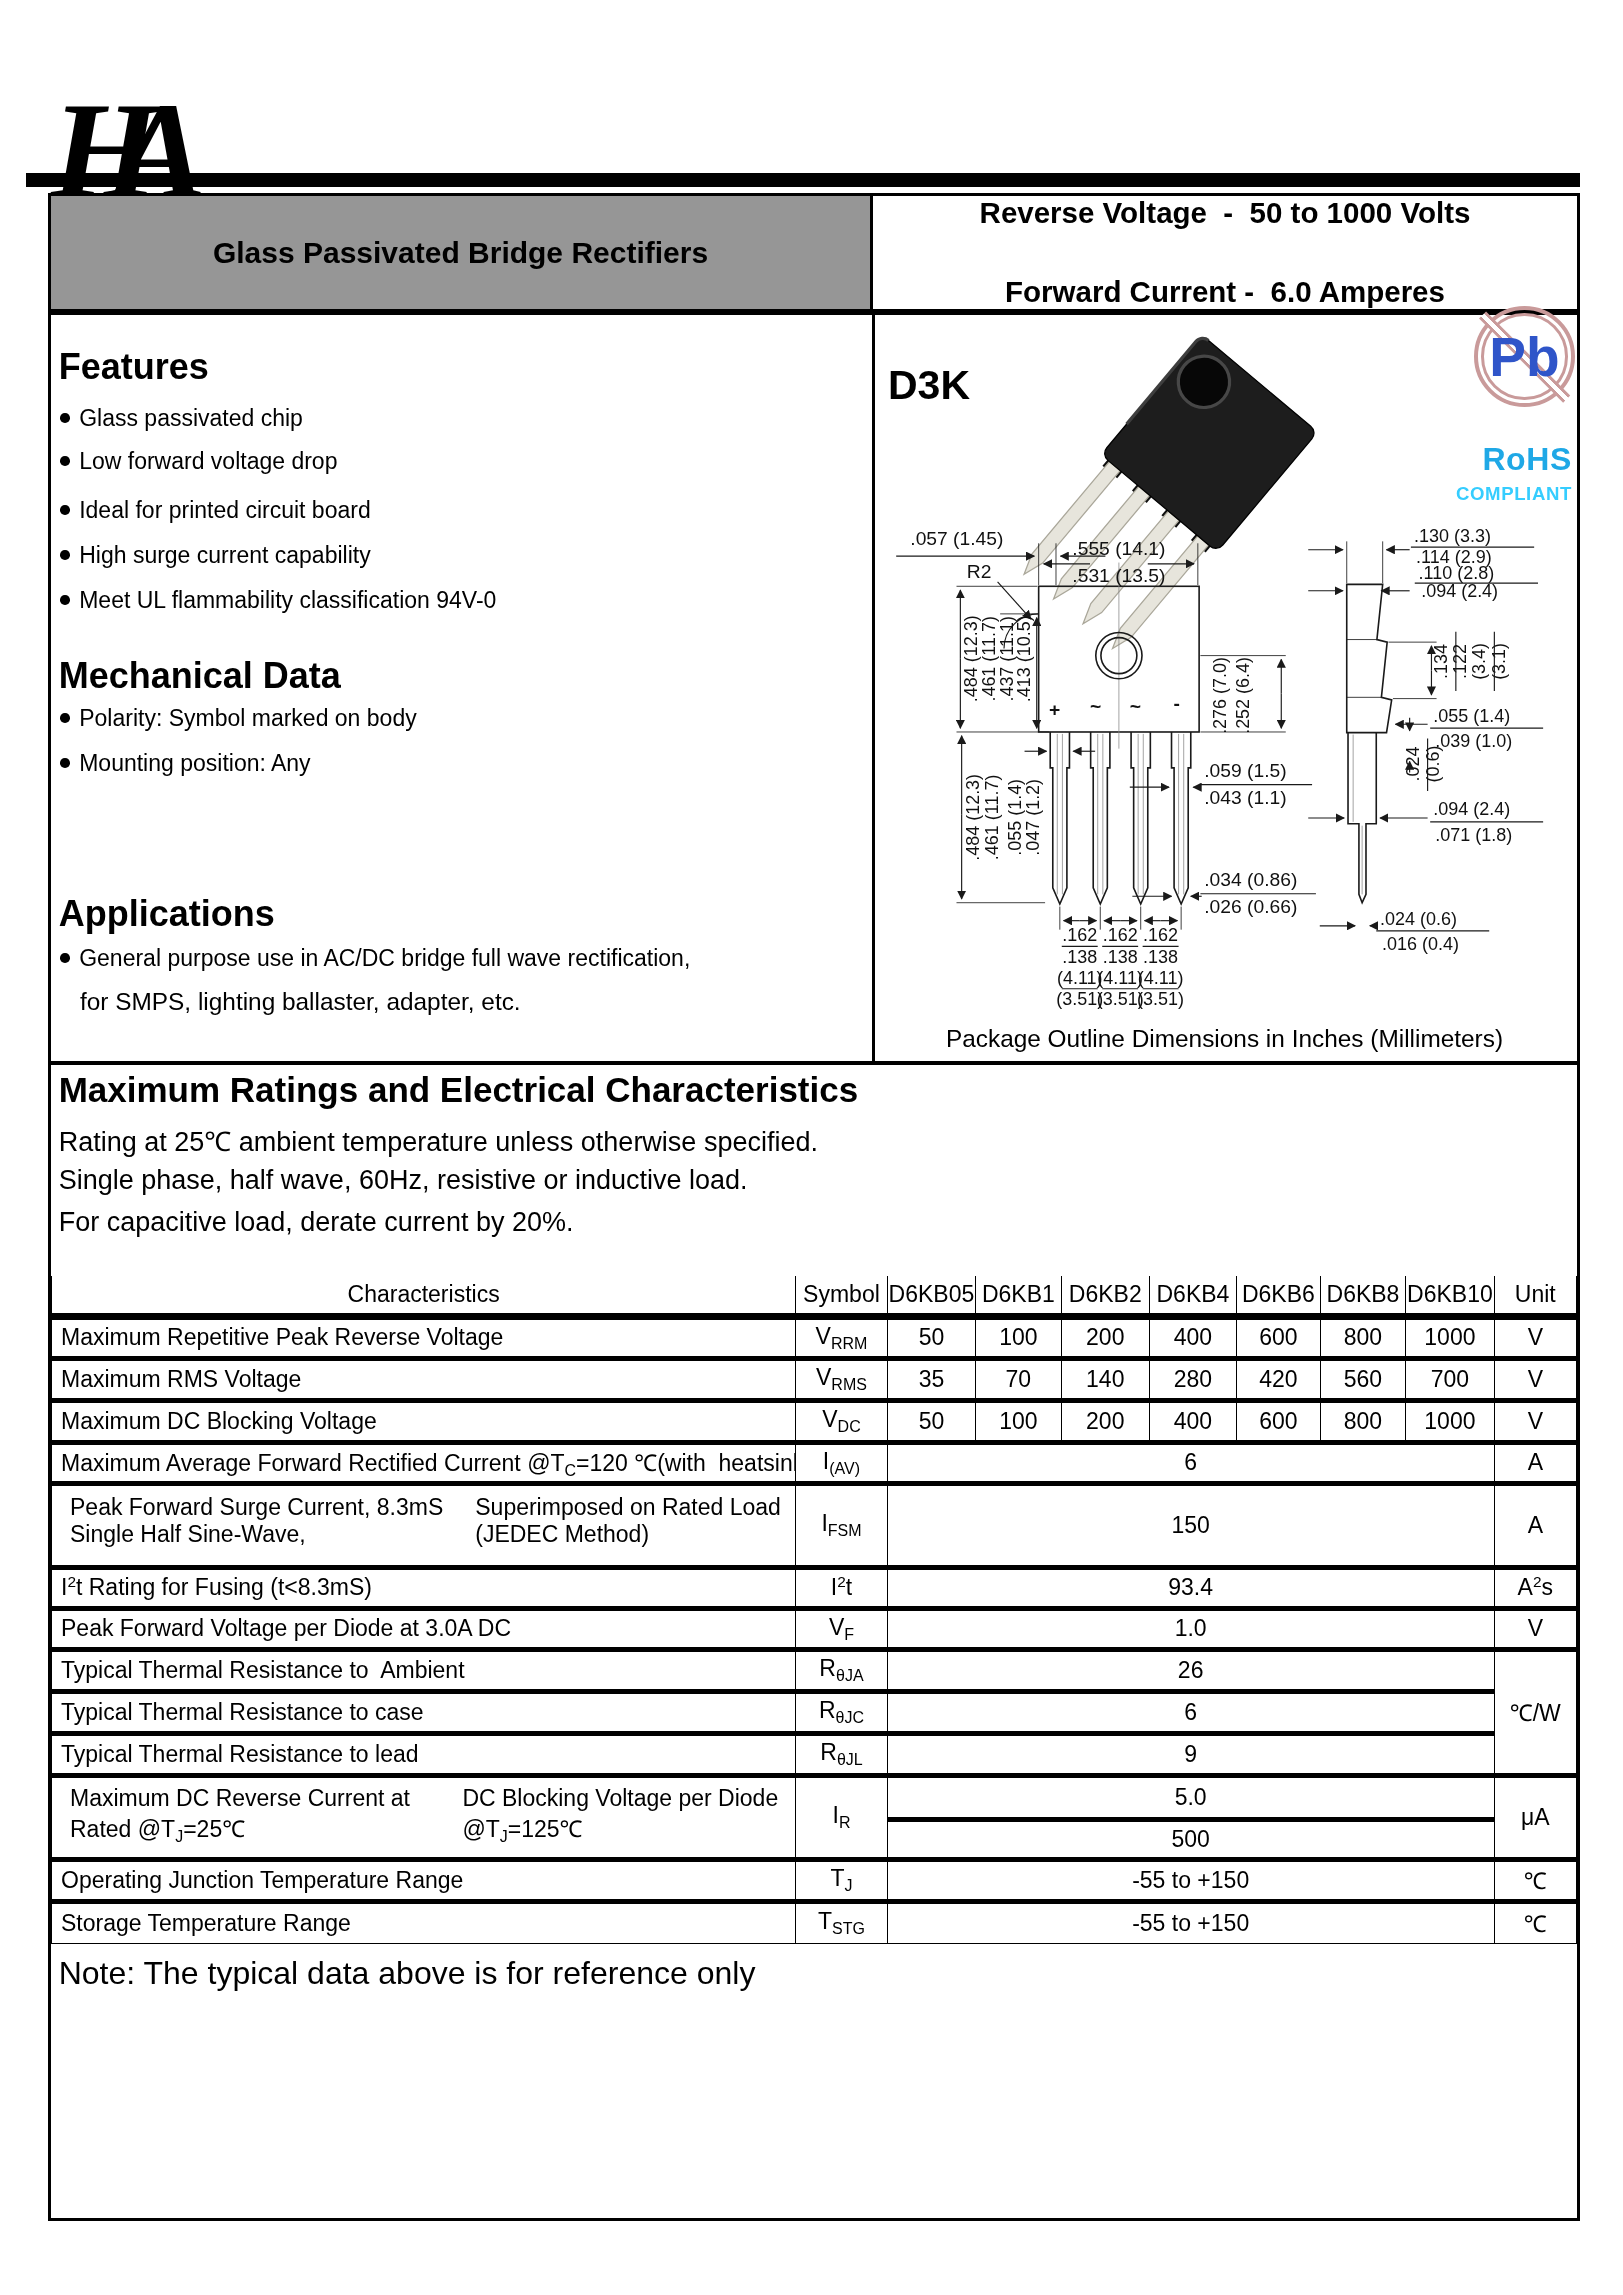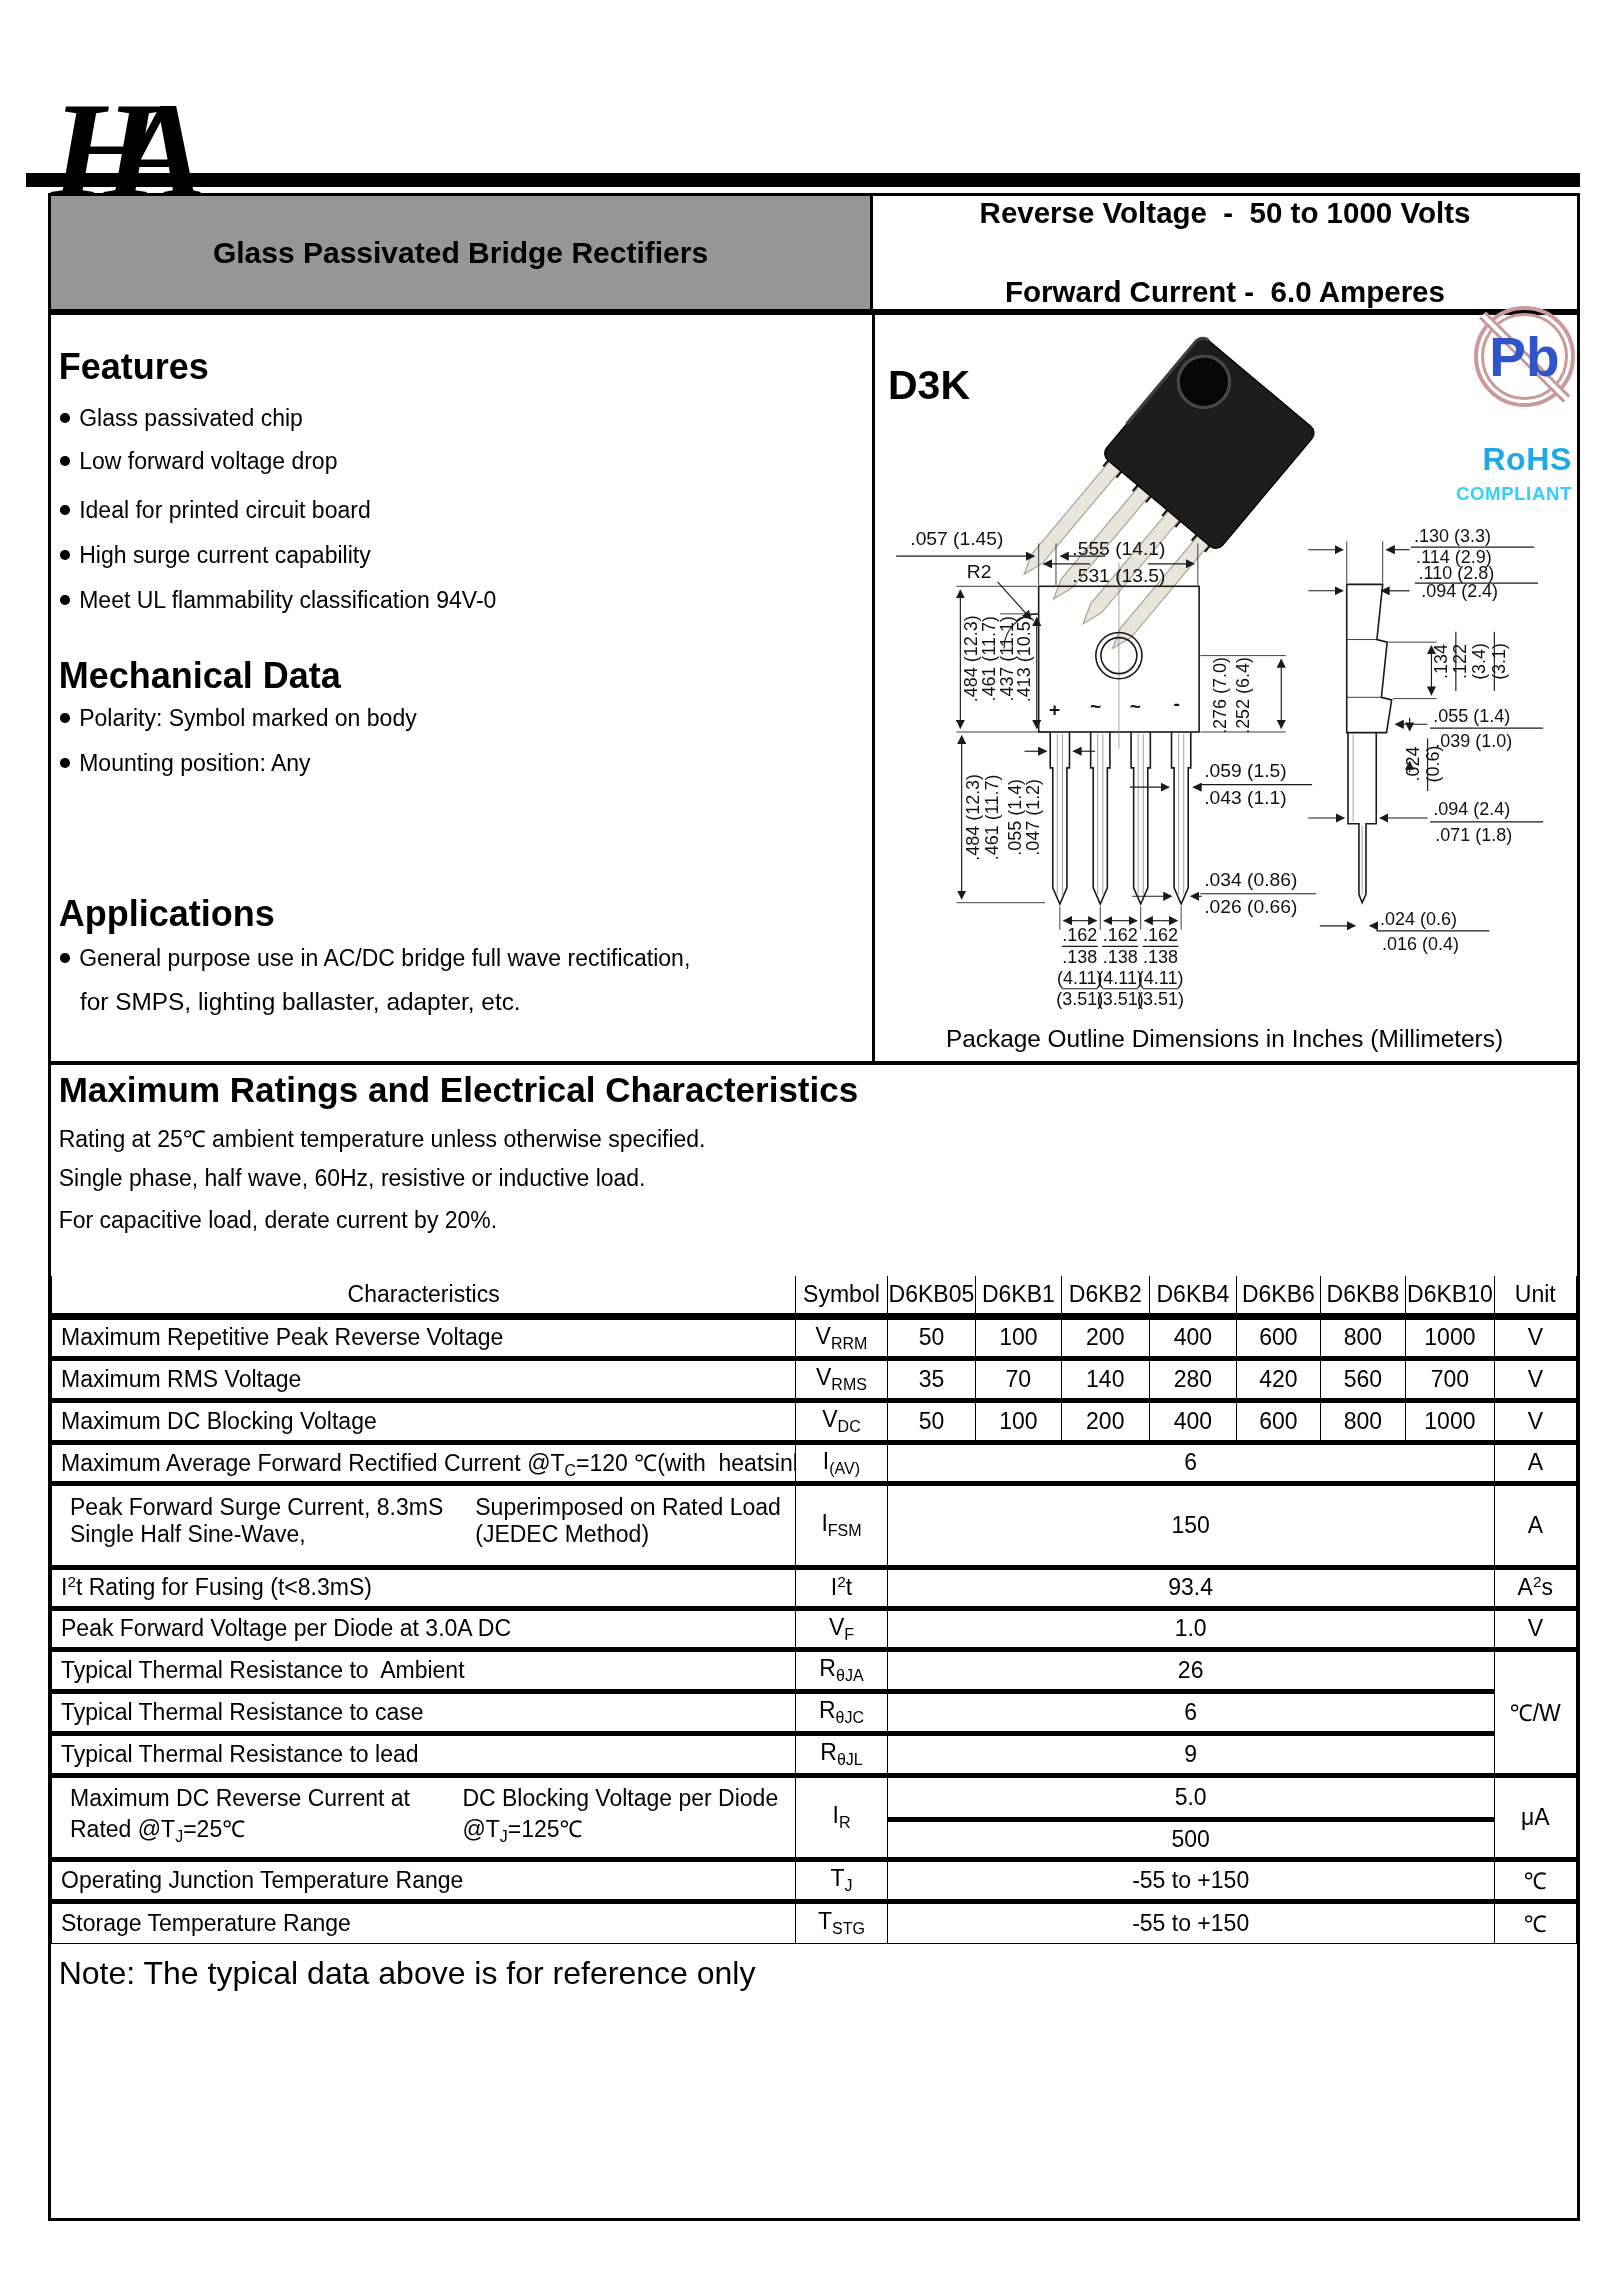--- a/index.html
+++ b/index.html
@@ -41,21 +41,21 @@
   .pb-slash{position:absolute;left:-9px;top:46px;width:119px;height:10.3px;
            background:linear-gradient(to bottom,#C99A9A 0 3.2px,#fff 3.2px 7px,#C99A9A 7px 10.3px);
            transform:rotate(45deg);}
   .pb-text{position:absolute;left:0;top:0;width:101px;height:101px;display:flex;align-items:center;
            justify-content:center;font-size:55px;font-weight:bold;color:#2F55C9;}
   .rohs{font-size:32px;font-weight:bold;color:#1FA8E6;letter-spacing:0.6px;}
   .compliant{font-size:18.6px;font-weight:bold;color:#35CDFF;letter-spacing:0.6px;}
   .pkg-caption{font-size:24.4px;text-align:center;}
   
   .ratings-title{font-size:35px;font-weight:bold;}
-  .ratings-line{font-size:23px;}
+  .ratings-line{font-size:27px;}
   
   table.spec{border-collapse:collapse;table-layout:fixed;width:100%;}
   table.spec th,table.spec td{border:1.9px solid #000;border-top:5.1px solid #000;
       font-size:23px;text-align:center;vertical-align:middle;padding:0;overflow:hidden;}
   table.spec th{border-top:none;border-bottom:7.7px solid #000;font-weight:normal;font-size:23px;}
   table.spec td.lbl{text-align:left;padding-left:9px;}
   .sb{font-size:16px;vertical-align:-4.5px;}
   .sp{font-size:15.4px;vertical-align:8.3px;}
   .two{display:flex;flex-direction:row;justify-content:space-between;text-align:left;
        padding:6.4px 0 6.4px 9px;box-sizing:border-box;}

